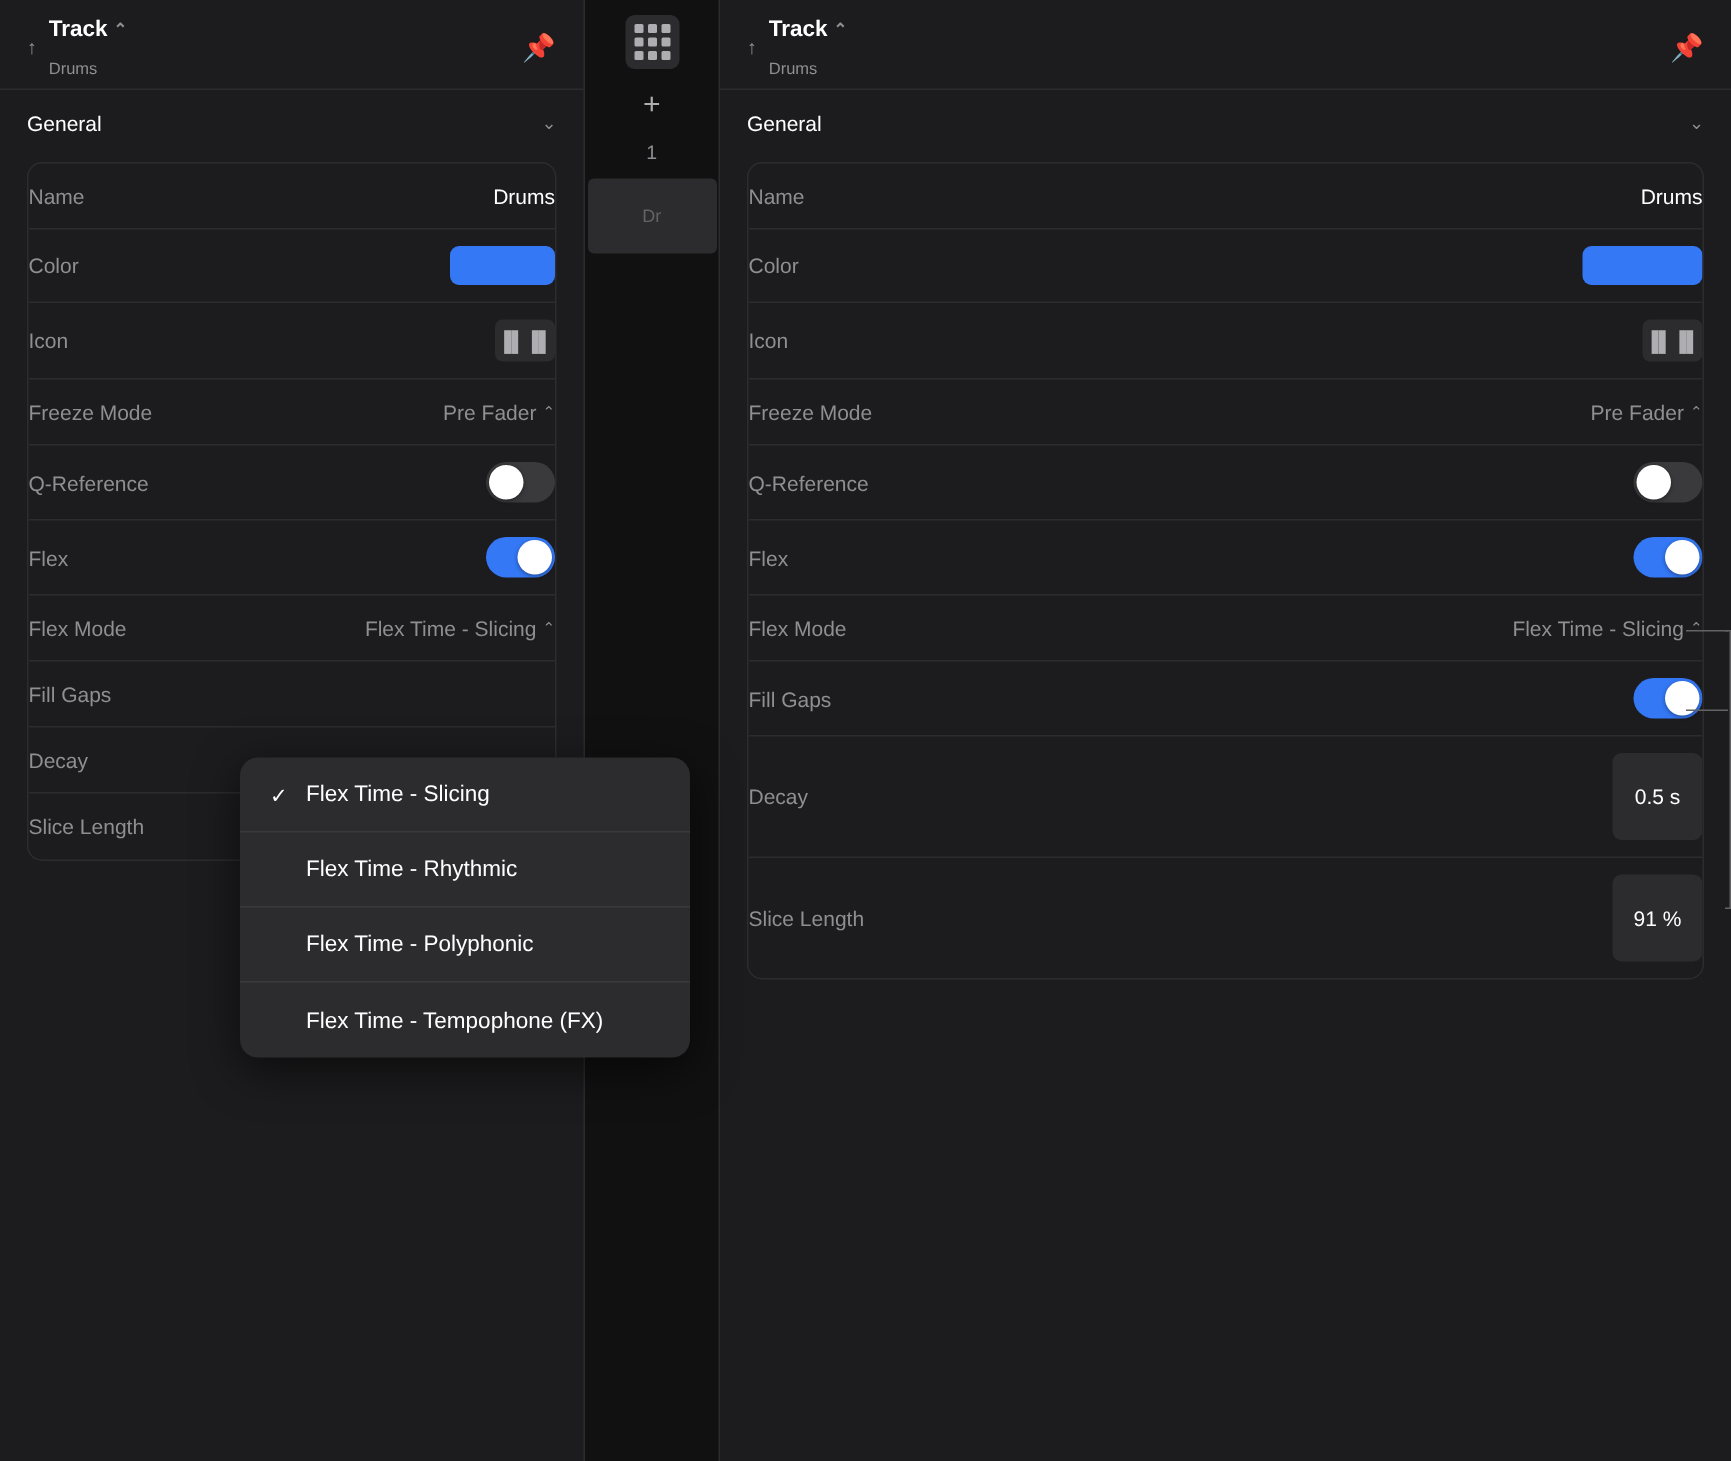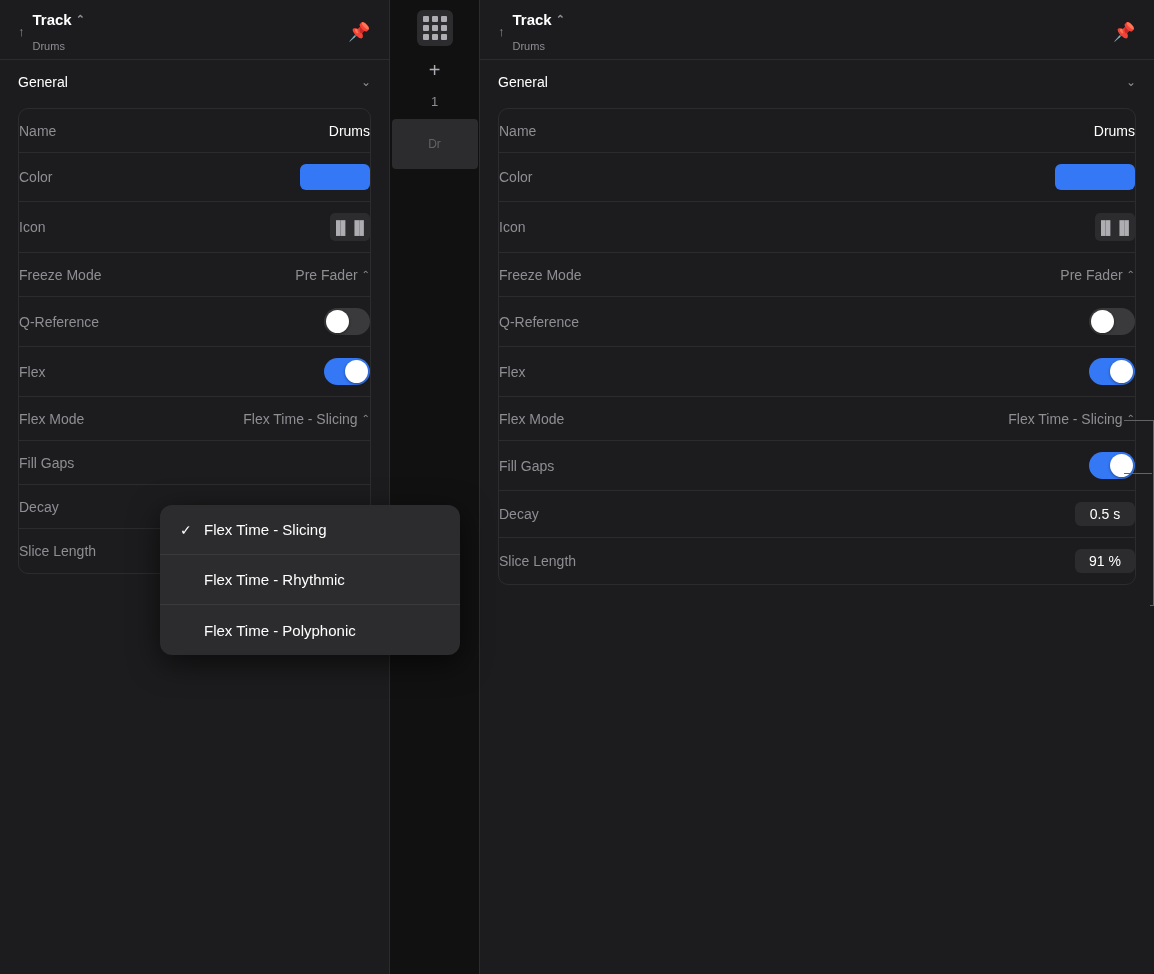--- a/index.html
+++ b/index.html
@@ -318,21 +318,21 @@
 
     .track-preview-label {
       font-size: 12px;
       color: #636366;
     }
 
     
     .value-box {
       background: #2c2c2e;
       border-radius: 6px;
-      padding: 4px 10px;
+      padding: 21px 10px;
       font-size: 14px;
       color: #fff;
       min-width: 60px;
       text-align: center;
     }
 
     .section-content {
       border: 1px solid #2c2c2e;
       border-radius: 10px;
       overflow: hidden;
@@ -433,20 +433,24 @@
       <span>Flex Time - Slicing</span>
     </div>
     <div class="dropdown-item">
       <span class="checkmark">&nbsp;</span>
       <span>Flex Time - Rhythmic</span>
     </div>
     <div class="dropdown-item">
       <span class="checkmark">&nbsp;</span>
       <span>Flex Time - Polyphonic</span>
     </div>
+    <div class="dropdown-item">
+      <span class="checkmark">&nbsp;</span>
+      <span>Flex Time - Tempophone (FX)</span>
+    </div>
   </div>
 </div>
 
 <div class="middle-strip">
   <div class="grid-icon-btn">
     <div class="grid-dots">
       <div class="grid-dot"></div>
       <div class="grid-dot"></div>
       <div class="grid-dot"></div>
       <div class="grid-dot"></div>

